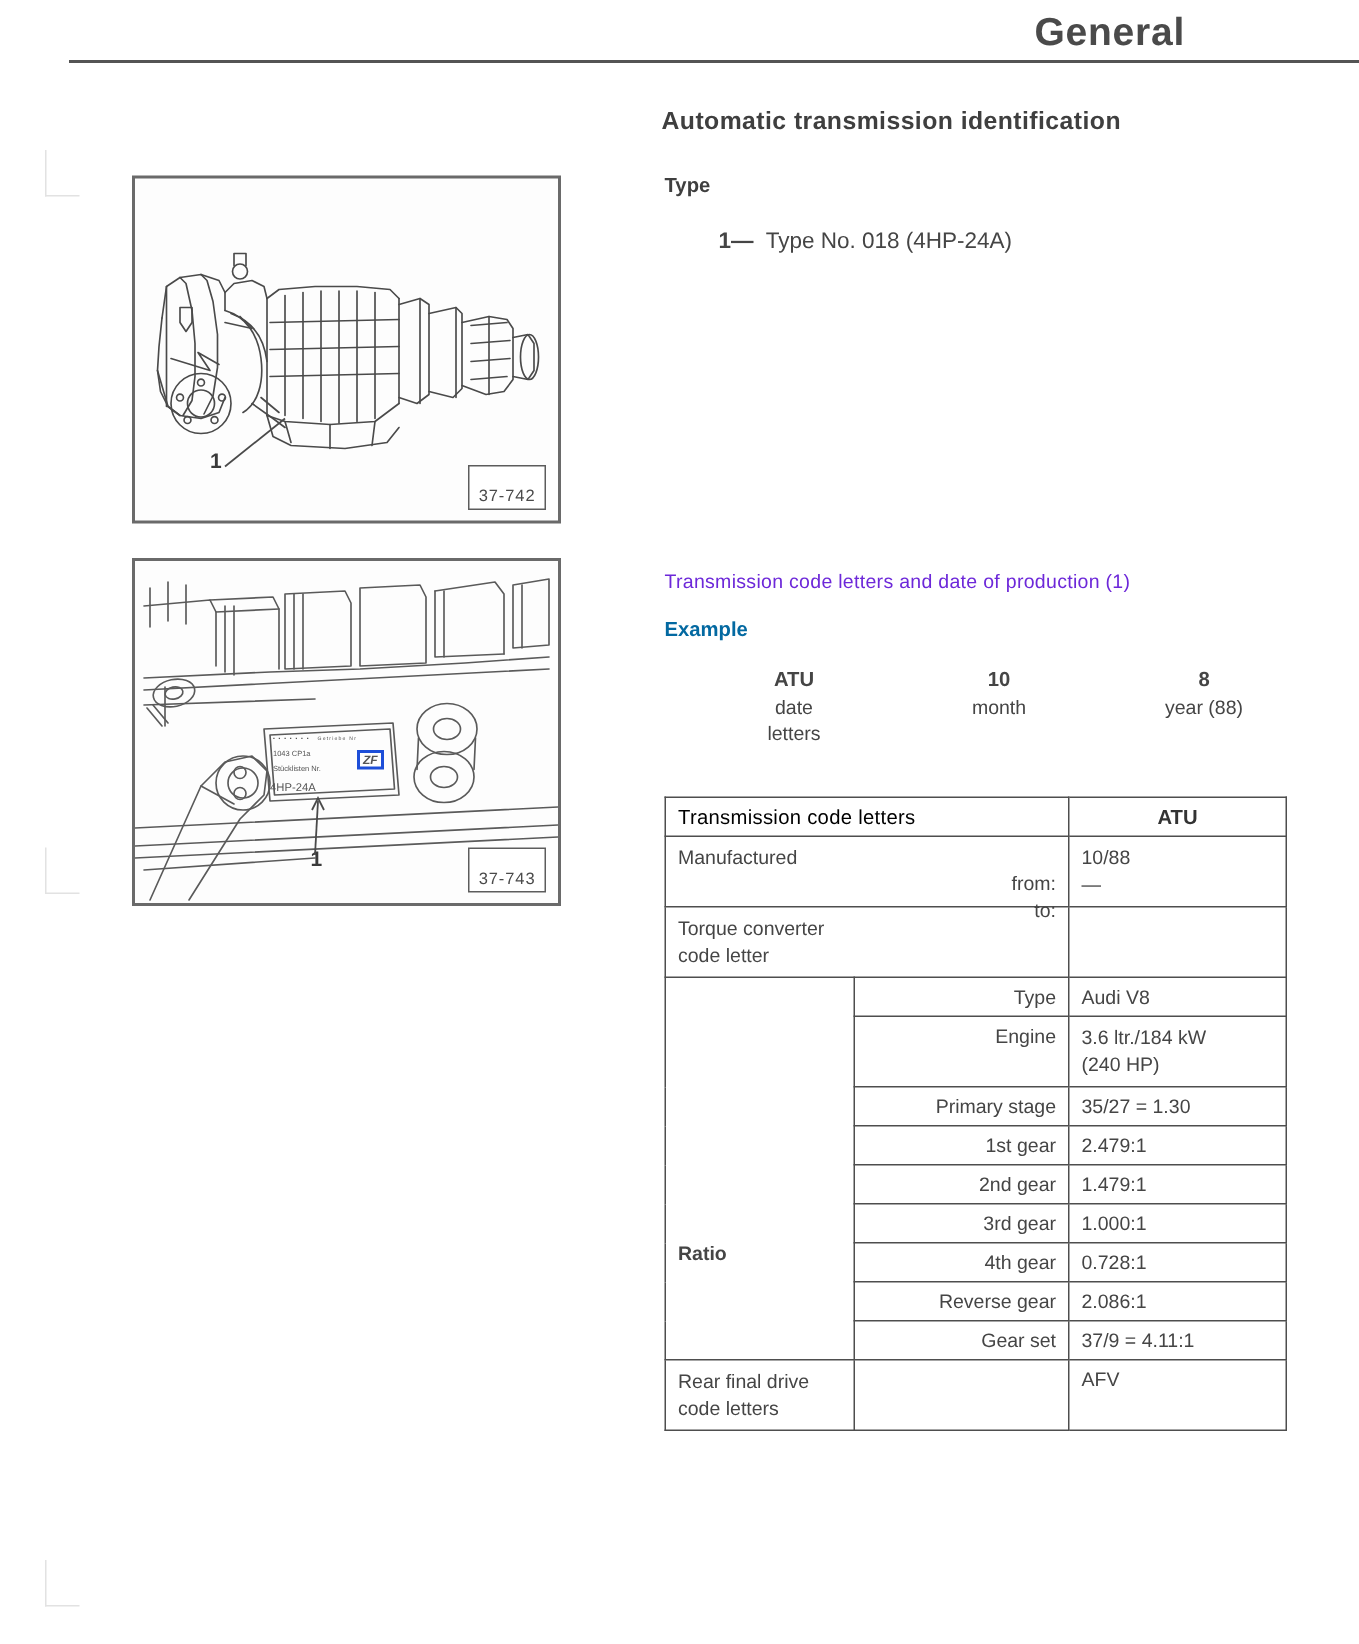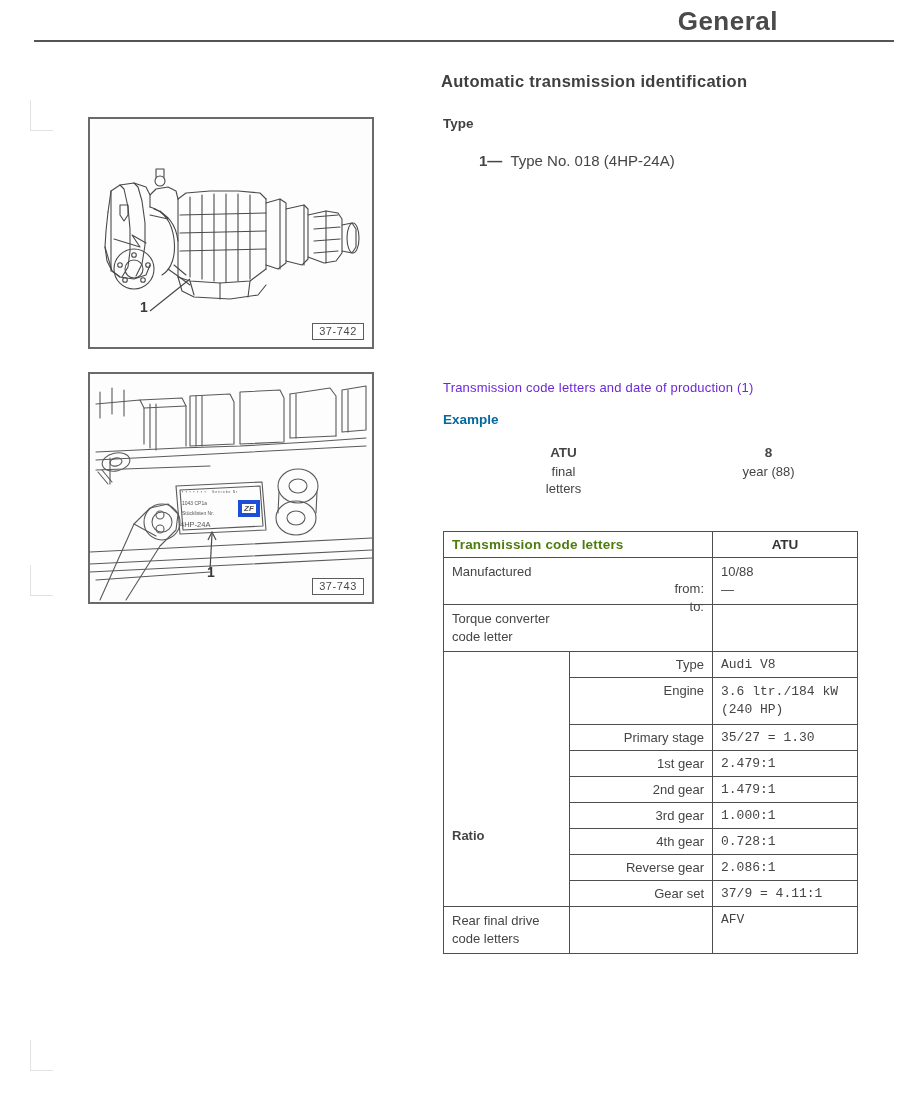--- a/index.html
+++ b/index.html
@@ -12,21 +12,21 @@
     height: 1096px;
     position: relative;
     font-family: "Liberation Sans", sans-serif;
     color: #3a3a3a;
     overflow: hidden;
   }
 
   
   #page-header {
     position: absolute;
-    left: 4px; top: 0;
+    left: 16px; top: 0;
     width: 790px;
     height: 48px;
   }
   #header-title {
     position: absolute;
     right: 16px;
     top: 6px;
     font-size: 26px;
     font-weight: bold;
     letter-spacing: 0.5px;
@@ -64,21 +64,21 @@
   #figure-1 { left: 88px; top: 117px;  width: 286px; height: 232px; }
   #figure-2 { left: 88px; top: 372px;  width: 286px; height: 232px; }
 
   .fig-svg { position: absolute; left: 0; top: 0; }
 
   .fig-ref {
     position: absolute;
     right: 8px;
     bottom: 7px;
     border: 1.5px solid #5c5c5c;
-    padding: 1px 6px 2px 6px;
+    padding: 14px 6px 2px 6px;
     font-size: 11px;
     letter-spacing: 0.6px;
     color: #4a4a4a;
     background: #ffffff;
     font-family: "Liberation Sans", sans-serif;
   }
 
   .fig-callout {
     position: absolute;
     font-size: 14px;
@@ -187,32 +187,32 @@
   }
   #spec-table td, #spec-table th {
     border: 1.5px solid #4e4e4e;
     padding: 5px 8px;
     vertical-align: top;
     font-weight: normal;
     text-align: left;
     background: #ffffff;
   }
   #spec-table .hdr-label {
-    font-weight: bold;
+    font-weight: normal;
     font-size: 13.5px;
-    color: #4d7c0f;
+    color: #000000;
     letter-spacing: 0.2px;
   }
   #spec-table .hdr-value {
     font-weight: bold;
     font-size: 13.5px;
     color: #333;
     text-align: center;
   }
-  .cell-center { text-align: center; font-family: Liberation Mono, monospace; }
+  .cell-center { text-align: center; }
   .cell-right  { text-align: right !important; }
   .cell-mid    { vertical-align: middle !important; }
   .col-a { width: 126px; }
   .col-b { width: 143px; }
   .col-c { width: 145px; }
 
   .mfg-row td { padding-top: 5px; padding-bottom: 5px; }
   .mfg-left {
     position: relative;
     line-height: 18px;
@@ -365,21 +365,21 @@
       <path d="M0 190 L282 176"></path>
       <path d="M0 198 L282 184"></path>
       <path d="M6 206 L120 198"></path>
     </g>
   </svg>
 
   <div class="plate-text" style="left:92px; top:116px; font-size:3.4px; letter-spacing:0.8px;">▪ ▪ ▪ ▪ ▪ ▪ ▪&nbsp;&nbsp;&nbsp;Getriebe&nbsp;Nr</div>
   <div class="plate-text" style="left:92px; top:126px; font-size:5px;">1043 CP1a</div>
   <div class="plate-text" style="left:92px; top:136px; font-size:5px;">Stücklisten Nr.</div>
   <div class="plate-text" style="left:90px; top:146px; font-size:7.5px;">4HP-24A</div>
-  <div class="plate-text" style="left:148px; top:126px; font-size:8px; font-weight:bold; border:4px solid #1d4ed8; padding:0 2px; font-style:italic;">ZF</div>
+  <div class="plate-text" style="left:148px; top:126px; font-size:8px; font-weight:bold; border:2px solid #1d4ed8; padding:0 2px; font-style:italic;">ZF</div>
 
   <div class="fig-callout" style="left:117px; bottom:22px;">1</div>
   <svg class="fig-svg" width="282" height="228" viewBox="0 0 282 228" style="pointer-events:none">
     <path d="M120 196 L122 160" stroke="#4a4a4a" stroke-width="1.2" fill="none"></path>
     <path d="M118 166 L122 158 L126 166" stroke="#4a4a4a" stroke-width="1.2" fill="none"></path>
   </svg>
   <div class="fig-ref">37-743</div>
 </div>
 
 <div id="content">
@@ -390,22 +390,26 @@
     <span class="num">1—</span>&nbsp;
     <span>Type No. 018 (4HP-24A)</span>
   </div>
 
   <div id="code-caption">Transmission code letters and date of production (1)</div>
   <div id="example-heading">Example</div>
 
   <div id="example-grid">
     <div class="ex-col">
       <span class="ex-value">ATU</span>
-      <span class="ex-label">final</span>
+      <span class="ex-label">date</span>
       <span class="ex-label">letters</span>
+    </div>
+    <div class="ex-col">
+      <span class="ex-value">10</span>
+      <span class="ex-label">month</span>
     </div>
     <div class="ex-col">
       <span class="ex-value">8</span>
       <span class="ex-label">year (88)</span>
     </div>
   </div>
 </div>
 
 <table id="spec-table">
   <colgroup>

